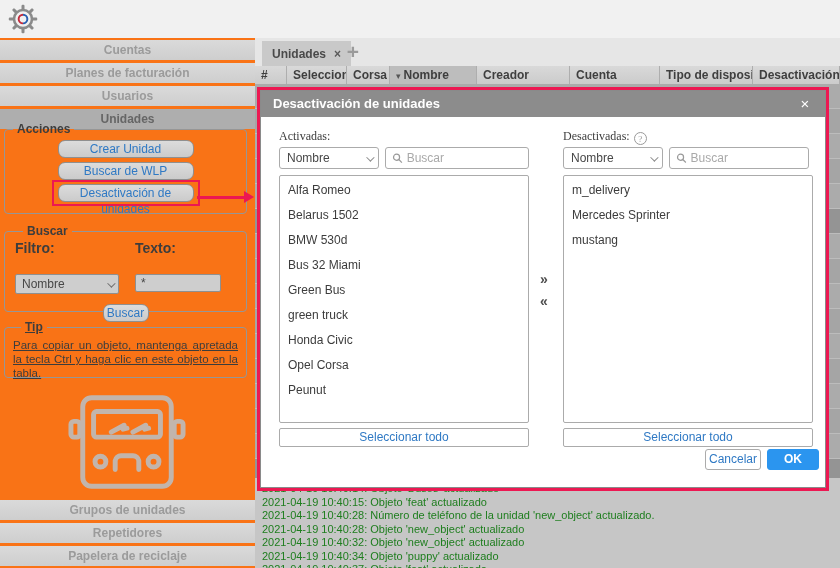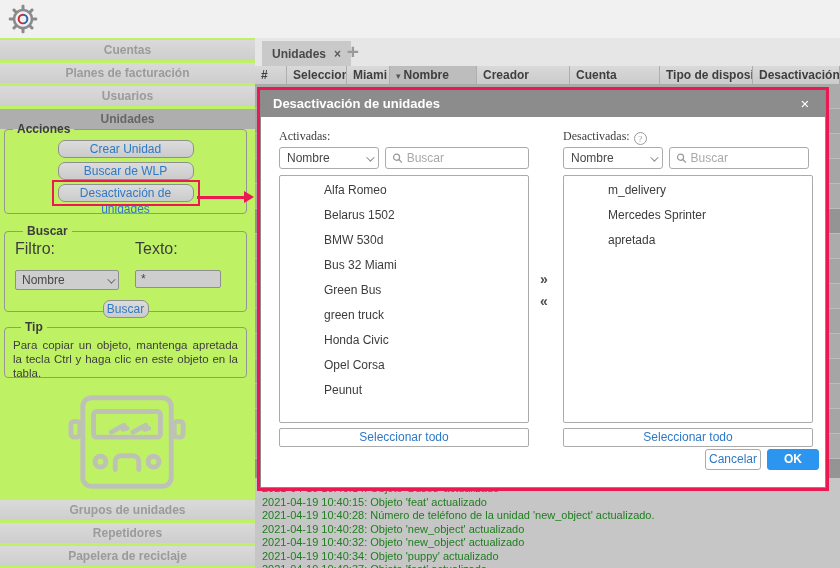--- a/index.html
+++ b/index.html
@@ -7,48 +7,48 @@
   body { font-family:"Liberation Sans","DejaVu Sans",sans-serif; font-size:12px; color:#3c3c3c; }
   #app { position:relative; width:840px; height:568px; background:#c9c9c9; overflow:hidden; }
 
   
   .topbar { position:absolute; left:0; top:0; width:840px; height:38px; background:#f1f1f1; }
   .brand { position:absolute; left:8px; top:4px; display:flex; align-items:center; gap:7px; }
   .brand-title { font-size:13px; font-weight:bold; color:#3a3a3a; line-height:15px; }
   .brand-sub { font-size:11px; color:#6f6f6f; line-height:13px; }
 
   
-  .sidebar { position:absolute; left:0; top:38px; width:255px; height:530px; background:#bef264; }
+  .sidebar { position:absolute; left:0; top:38px; width:255px; height:530px; background:#f97316; }
   .nav-item { position:absolute; left:0; width:255px; height:20px; line-height:20px; text-align:center;
               background:linear-gradient(#dadada,#cecece); color:#9b9b9b; font-weight:bold; cursor:pointer; }
   .nav-item.selected { background:#aeaeae; color:#666; }
 
   fieldset { position:absolute; left:4px; width:243px; border:1px solid #969696; border-radius:4px; background:transparent; }
   legend { font-weight:bold; font-size:12px; color:#3d3d3d; margin-left:8px; padding:0 4px; }
   .fs-actions { top:84px; height:92px; }
   .btn-col { display:flex; flex-direction:column; align-items:center; gap:4px; padding-top:4px; }
   .gray-btn { width:136px; height:18px; line-height:16px; text-align:center; background:linear-gradient(#dcdcdc,#cbcbcb);
               border:1px solid #8f8f8f; border-radius:7px; color:#2f79c4; font-size:12px; cursor:pointer; }
   .hl-wrap { position:relative; }
   .hl-box { position:absolute; left:-6px; top:-4px; width:148px; height:26px; border:2px solid #ec1852; pointer-events:none; }
 
   .fs-search { top:186px; height:88px; padding:2px 10px; }
   .fs-row { display:flex; gap:16px; }
-  .fs-field label { display:block; font-size:16px; color:#3d3d3d; margin-bottom:12px; }
+  .fs-field label { display:block; font-size:14px; color:#3d3d3d; margin-bottom:18px;font-weight:bold; }
   .fake-select { position:relative; background:#cecece; border:1px solid #8f8f8f; border-radius:2px;
                  height:20px; line-height:18px; padding:0 18px 0 6px; color:#474747; cursor:pointer; }
   .fake-select .chev { position:absolute; right:5px; top:7px; width:6px; height:6px; border-right:1.5px solid #6f6f6f;
                  border-bottom:1.5px solid #6f6f6f; transform:rotate(45deg) translateY(-2px); }
   .sb-select { width:104px; }
   .sb-input { width:86px; height:18px; background:#cecece; border:1px solid #8f8f8f; border-radius:2px;
               padding:0 5px; font-size:12px; color:#474747; font-family:inherit; }
   .sb-search-btn-row { display:flex; justify-content:center; margin-top:10px; }
   .sb-search-btn { width:46px; height:18px; }
 
-  .fs-tip { top:282px; height:58px; padding:4px 8px; }
+  .fs-tip { top:282px; height:58px; padding:4px 8px;text-decoration:underline; }
   .tip-text { font-size:11.5px; color:#3d3d3d; text-align:justify; line-height:14px; }
 
   .bus-mark { position:absolute; left:68px; top:345px; opacity:0.9; }
 
   
   .main { position:absolute; left:255px; top:38px; width:585px; height:530px; background:#b2b2b2; }
   .tabbar { position:absolute; left:0; top:0; width:585px; height:28px; background:#e6e6e6; }
   .tab { position:absolute; left:7px; top:3px; height:25px; background:#c9c9c9; display:flex; align-items:center;
          gap:8px; padding:0 10px; cursor:pointer; }
   .tab-label { font-weight:bold; color:#4a4a4a; }
@@ -87,21 +87,21 @@
                  text-align:center; line-height:12px; font-size:9px; color:#9a9a9a; margin-left:4px; cursor:pointer; vertical-align:-2px; }
   .m-select { position:absolute; width:100px; height:22px; line-height:20px; background:#fff; border:1px solid #ababab;
               border-radius:3px; padding:0 18px 0 7px; color:#474747; cursor:pointer; }
   .m-select .chev { position:absolute; right:6px; top:8px; width:6px; height:6px; border-right:1.5px solid #8a8a8a;
               border-bottom:1.5px solid #8a8a8a; transform:rotate(45deg) translateY(-2px); }
   .m-search { position:absolute; height:22px; border:1px solid #ababab; border-radius:3px; background:#fff;
               display:flex; align-items:center; padding:0 6px; gap:4px; }
   .m-search input { border:none; outline:none; width:100%; font-size:12px; font-family:inherit; color:#474747; background:transparent; }
   .m-search input::placeholder { color:#a9a9a9; }
   .unit-list { position:absolute; width:250px; height:248px; border:1px solid #ababab; border-radius:2px; background:#fff;
-               overflow:hidden; padding-top:2px;padding-left:36px; }
+               overflow:hidden; padding-top:2px; }
   .unit-item { height:25px; line-height:25px; padding-left:8px; color:#3c3c3c; cursor:pointer; }
   .select-all { position:absolute; width:250px; height:19px; line-height:17px; text-align:center; background:#fff;
                 border:1px solid #ababab; border-radius:2px; color:#2f79c4; cursor:pointer; }
   .mover { position:absolute; left:270px; width:26px; height:18px; text-align:center; font-size:14px; font-weight:bold;
            color:#4f4f4f; cursor:pointer; }
   .m-btn-cancel { position:absolute; left:444px; top:358px; width:56px; height:21px; background:#fff; border:1px solid #ababab;
                   border-radius:3px; color:#2f79c4; text-align:center; line-height:19px; cursor:pointer; }
   .m-btn-ok { position:absolute; left:506px; top:358px; width:52px; height:21px; background:#2b95ef; border:1px solid #2b95ef;
               border-radius:3px; color:#fff; font-weight:bold; text-align:center; line-height:19px; cursor:pointer; }
 </style>
@@ -200,21 +200,21 @@
     <div class="tabbar">
       <div class="tab">
         <span class="tab-label">Unidades</span>
         <span class="tab-close">×</span>
       </div>
       <div class="tab-add">+</div>
     </div>
     <div class="thead" id="thead">
         <div class="th" style="width: 32px;">#</div>
         <div class="th" style="width: 60px;">Seleccione</div>
-        <div class="th" style="width: 43px;">Miami</div>
+        <div class="th" style="width: 43px;">Corsa</div>
         <div class="th sorted" style="width: 87px;"><span class="sort-ind">▾</span>Nombre</div>
         <div class="th" style="width: 93px;">Creador</div>
         <div class="th" style="width: 90px;">Cuenta</div>
         <div class="th" style="width: 93px;">Tipo de dispositivo</div>
         <div class="th" style="width: 87px;">Desactivación</div>
       </div>
     <div class="tbody" id="tbody">
         <div class="trow"></div>
         <div class="trow alt"></div>
         <div class="trow"></div>
@@ -289,21 +289,21 @@
           <div class="unit-item">Bus 32 Miami</div>
           <div class="unit-item">Green Bus</div>
           <div class="unit-item">green truck</div>
           <div class="unit-item">Honda Civic</div>
           <div class="unit-item">Opel Corsa</div>
           <div class="unit-item">Peunut</div>
         </div>
       <div class="unit-list" style="left:302px; top:84px;" id="list-deactivated">
           <div class="unit-item">m_delivery</div>
           <div class="unit-item">Mercedes Sprinter</div>
-          <div class="unit-item">apretada</div>
+          <div class="unit-item">mustang</div>
         </div>
 
       <div class="mover" style="top:180px;">»</div>
       <div class="mover" style="top:202px;">«</div>
 
       <div class="select-all" style="left:18px; top:337px;">Seleccionar todo</div>
       <div class="select-all" style="left:302px; top:337px;">Seleccionar todo</div>
 
       <div class="m-btn-cancel">Cancelar</div>
       <div class="m-btn-ok">OK</div>

